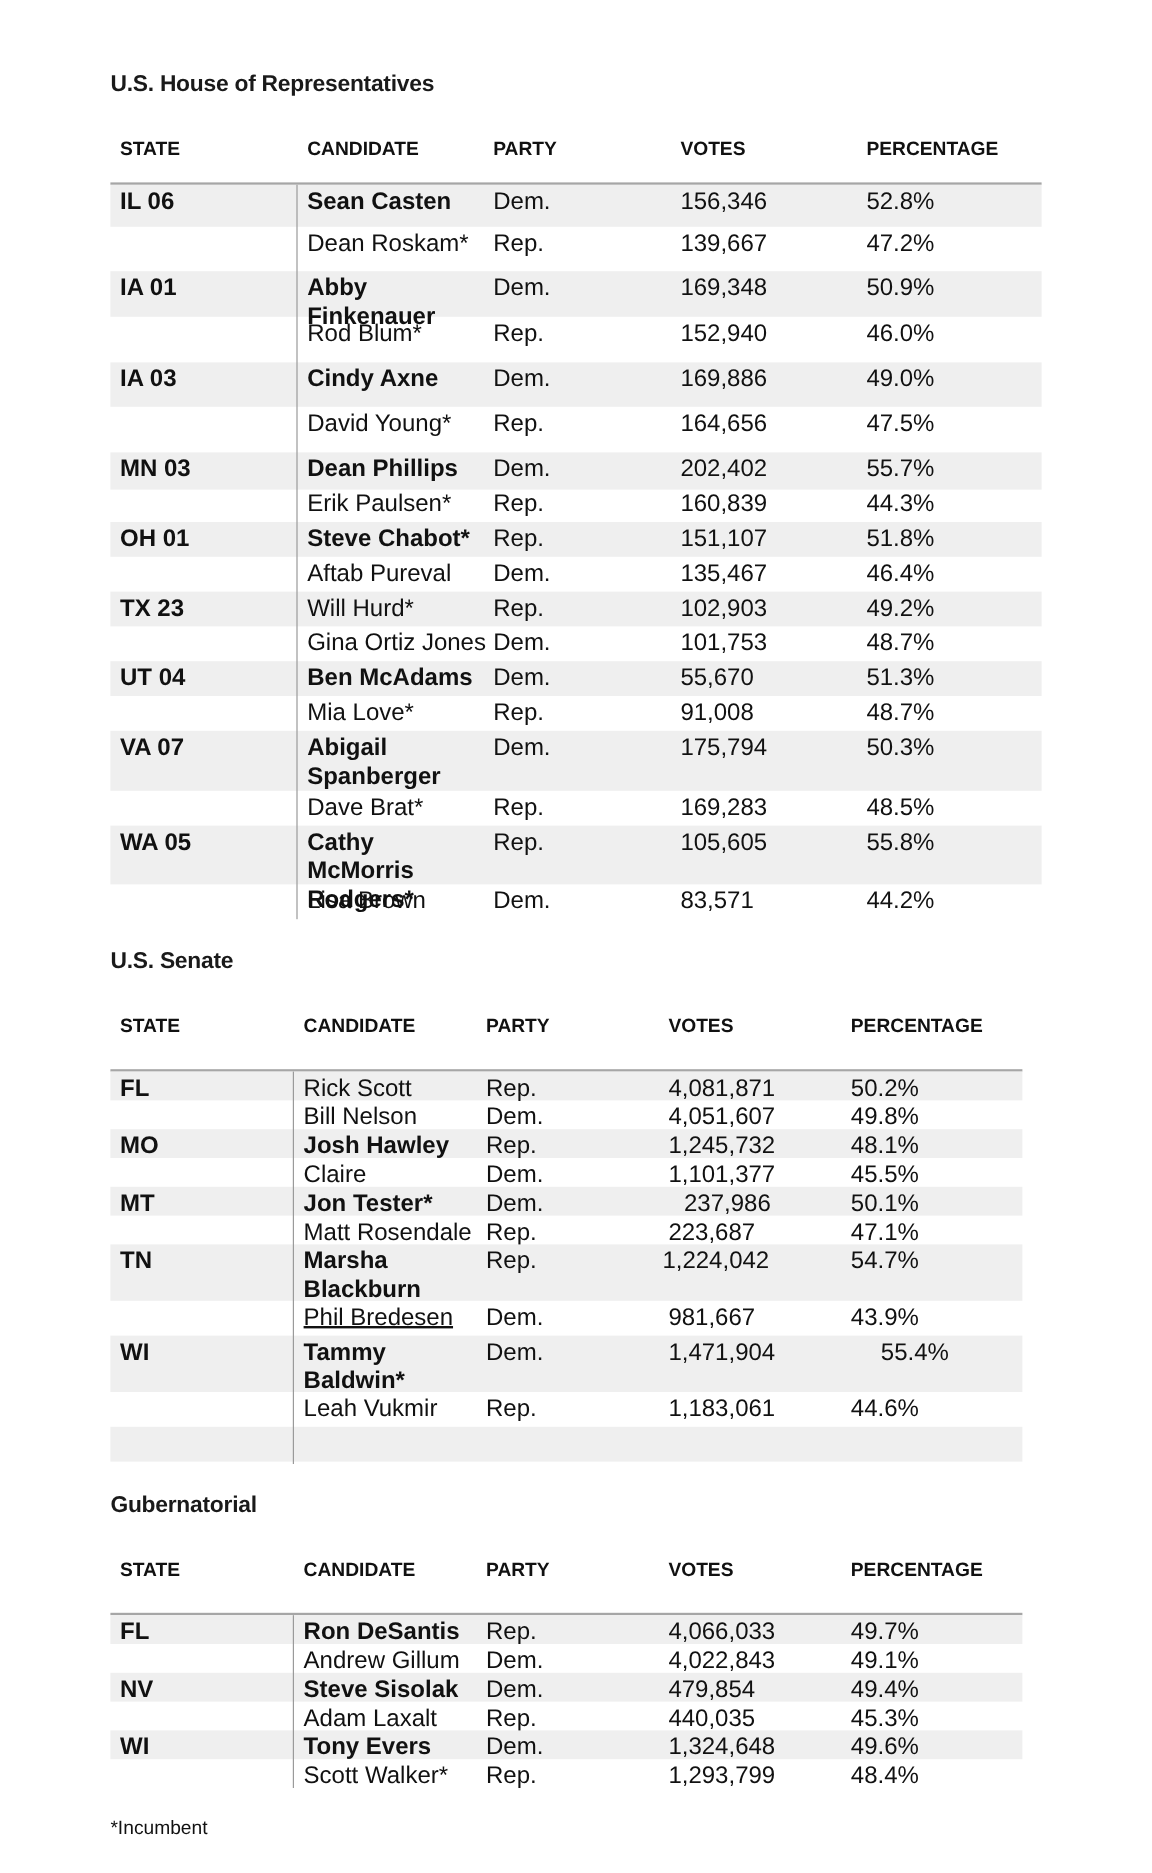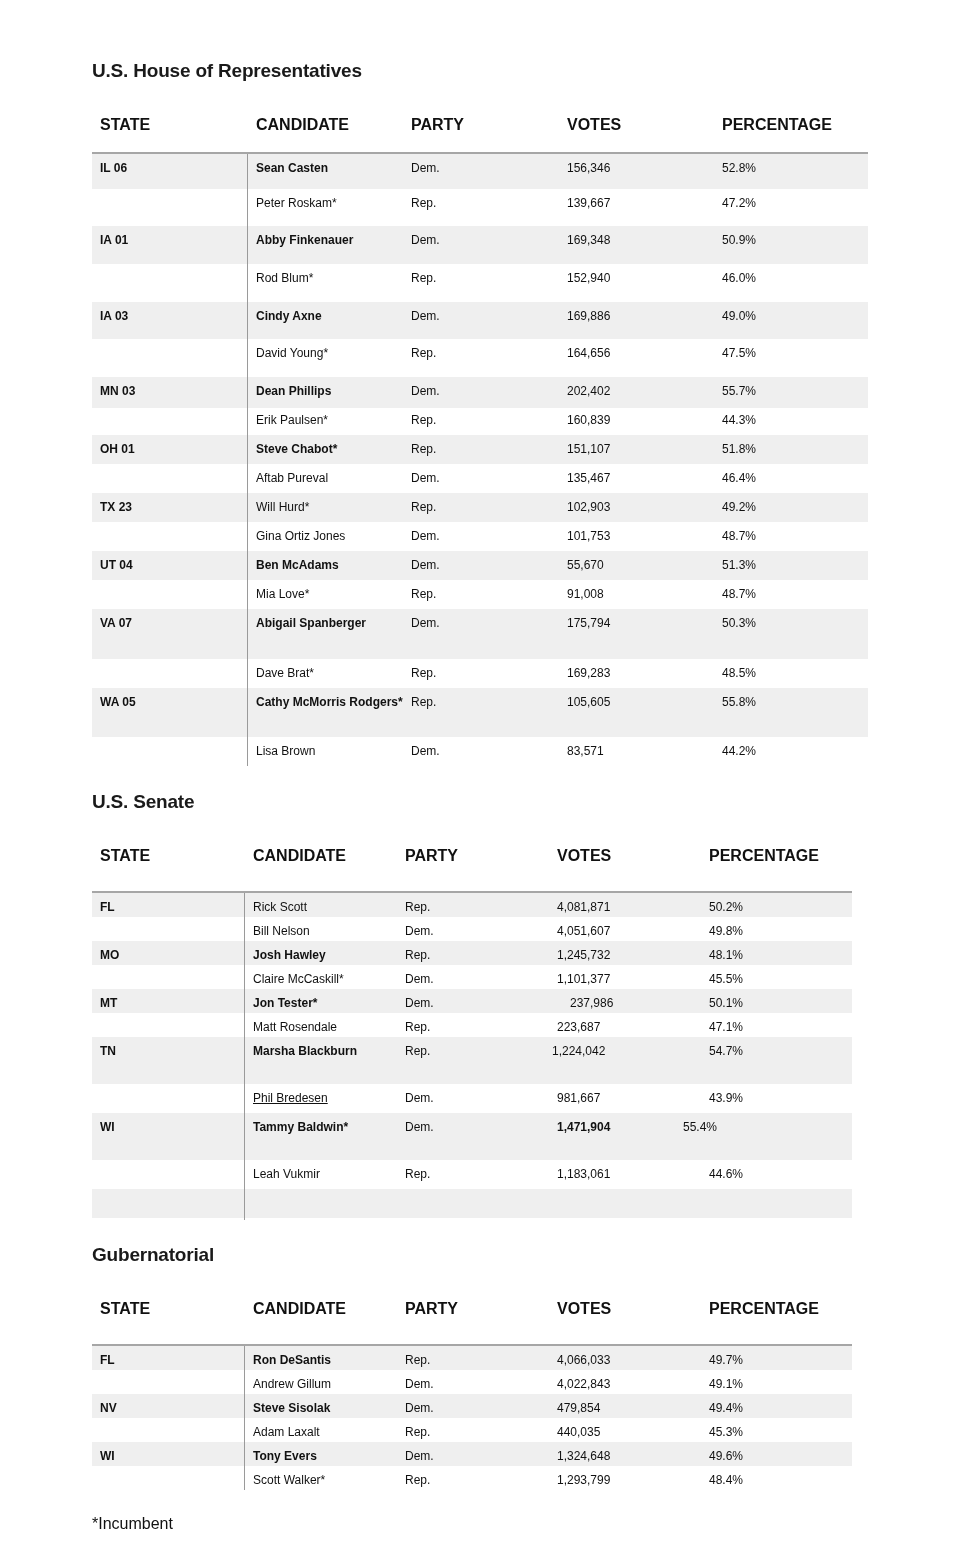--- a/index.html
+++ b/index.html
@@ -3,21 +3,21 @@
 <meta charset="utf-8">
 <style>
   html, body { margin: 0; padding: 0; background: #ffffff; }
   body { width: 960px; height: 1561px; position: relative; font-family: "Liberation Sans", sans-serif; color: #111; overflow: hidden; }
   .section-title { position: absolute; left: 92px; font-size: 19px; font-weight: bold; color: #1a1a1a; letter-spacing: -0.2px; }
   .tbl { position: absolute; left: 92px; }
   .hdr { position: absolute; top: 0; left: 0; right: 0; height: 30px; font-size: 16px; font-weight: bold; }
   .hdr span { position: absolute; top: 0; }
   .body { position: absolute; left: 0; right: 0; border-top: 2px solid #a6a6a6; }
   .divider { position: absolute; top: 0; bottom: 0; width: 1px; background: #9a9a9a; }
-  .row { position: absolute; left: 0; right: 0; font-size: 12px; }
+  .row { position: absolute; left: 0; right: 0; font-size: 20px; }
   .row.shade { background: #efefef; }
   .row span { position: absolute; top: 2px; line-height: 24px; }
   .row .st { font-weight: bold; }
   .row .cand.win { font-weight: bold; }
   .footnote { position: absolute; left: 92px; top: 1515px; font-size: 16px; }
 </style>
 </head>
 <body>
 
 <div class="section-title" style="top:60px;">U.S. House of Representatives</div>
@@ -32,21 +32,21 @@
   <div class="body" style="top:36px; height:612px;">
       <div class="row shade" style="top: 0px; height: 35px;">
         <span class="st" style="left: 8px;">IL  06</span>
         <span class="cand win" style="left: 164px; width: 149px;">Sean Casten</span>
         <span class="party" style="left: 319px;">Dem.</span>
         <span class="votes" style="left: 475px;">156,346</span>
         <span class="pct" style="left: 630px;">52.8%</span>
       </div>
       <div class="row" style="top: 35px; height: 37px;">
         <span class="st" style="left: 8px;"></span>
-        <span class="cand" style="left: 164px; width: 149px;">Peter Roskam*</span>
+        <span class="cand" style="left: 164px; width: 149px;">Dean Roskam*</span>
         <span class="party" style="left: 319px;">Rep.</span>
         <span class="votes" style="left: 475px;">139,667</span>
         <span class="pct" style="left: 630px;">47.2%</span>
       </div>
       <div class="row shade" style="top: 72px; height: 38px;">
         <span class="st" style="left: 8px;">IA  01</span>
         <span class="cand win" style="left: 164px; width: 149px;">Abby Finkenauer</span>
         <span class="party" style="left: 319px;">Dem.</span>
         <span class="votes" style="left: 475px;">169,348</span>
         <span class="pct" style="left: 630px;">50.9%</span>
@@ -223,22 +223,22 @@
         <span class="st" style="left: 8px;"></span>
         <span class="cand" style="left: 161px; width: 146px; text-decoration: underline;">Phil Bredesen</span>
         <span class="party" style="left: 313px;">Dem.</span>
         <span class="votes" style="left: 465px;">981,667</span>
         <span class="pct" style="left: 617px;">43.9%</span>
       </div>
       <div class="row shade" style="top: 220px; height: 47px;">
         <span class="st" style="left: 8px;">WI</span>
         <span class="cand win" style="left: 161px; width: 146px;">Tammy Baldwin*</span>
         <span class="party" style="left: 313px;">Dem.</span>
-        <span class="votes" style="left: 465px; font-weight: bold;">1,471,904</span>
-        <span class="pct" style="left: 591px; text-align: center;">55.4%</span>
+        <span class="votes" style="left: 465px;">1,471,904</span>
+        <span class="pct" style="left: 642px; text-align: center;">55.4%</span>
       </div>
       <div class="row" style="top: 267px; height: 29px;">
         <span class="st" style="left: 8px;"></span>
         <span class="cand" style="left: 161px; width: 146px;">Leah Vukmir</span>
         <span class="party" style="left: 313px;">Rep.</span>
         <span class="votes" style="left: 465px;">1,183,061</span>
         <span class="pct" style="left: 617px;">44.6%</span>
       </div>
       <div class="row shade" style="top: 296px; height: 29px;">
         <span class="st" style="left: 8px;"></span>

